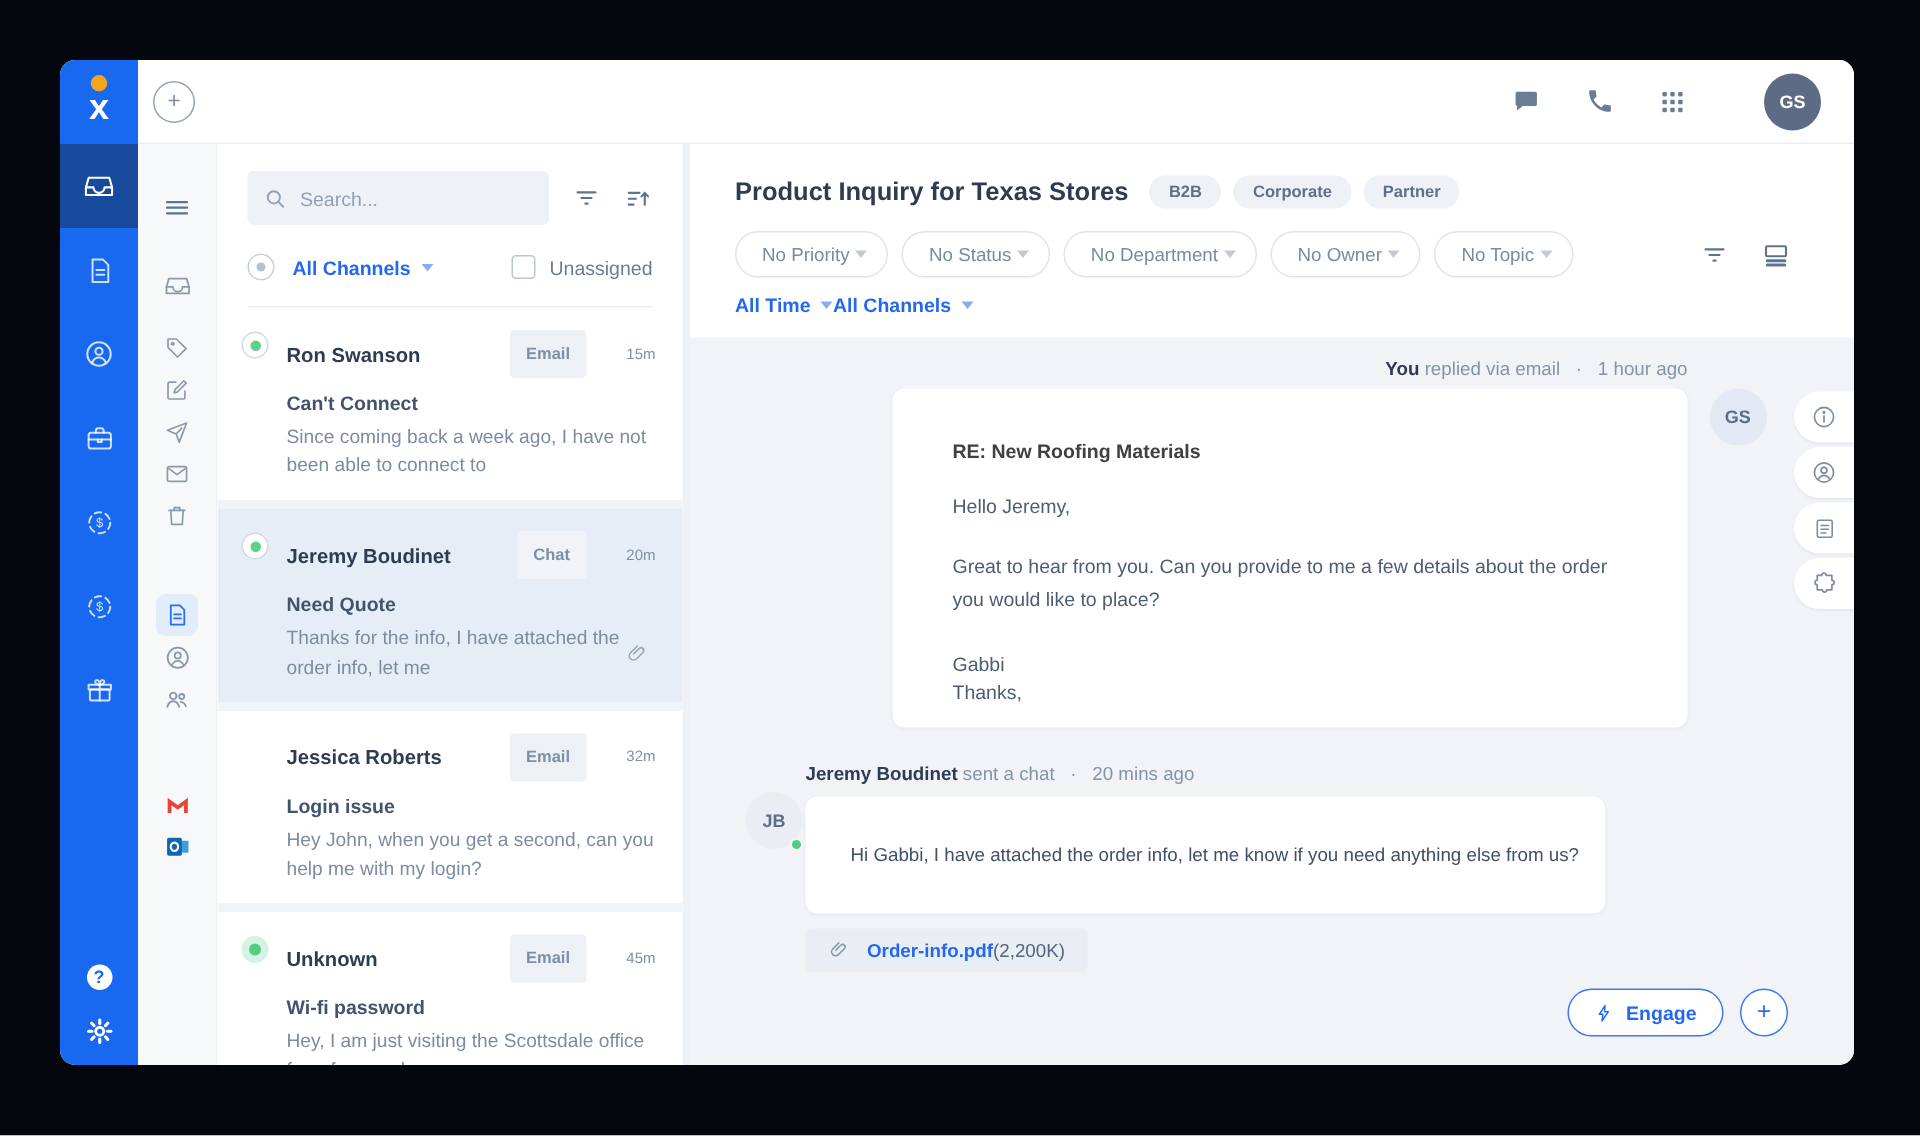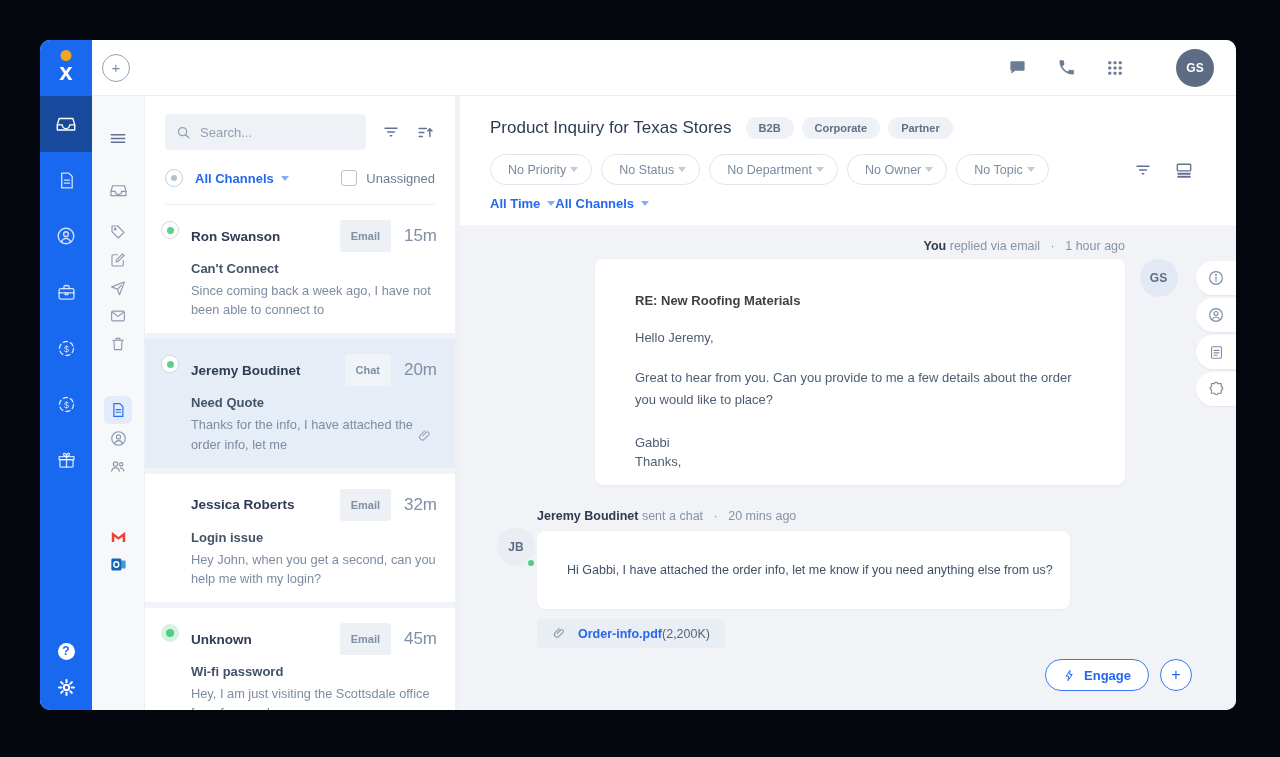--- a/index.html
+++ b/index.html
@@ -62,30 +62,30 @@
   .ind-ring { border:1px solid #d3dae4; background:#fff; display:grid; place-items:center; }
   .ind-ring::after { content:""; width:7px; height:7px; border-radius:50%; background:#5ed08c; }
   .ind-online { background:#d6f2e2; display:grid; place-items:center; }
   .ind-online::after { content:""; width:8px; height:8px; border-radius:50%; background:#52cd84; }
   .ind-none { visibility:hidden; }
   .conv-main { flex:1; min-width:0; }
   .conv-top { display:flex; align-items:center; }
   .conv-name { flex:1; font-size:13.5px; font-weight:700; color:#2e3c52; }
   .badge { background:#edf0f5; color:#7f8fa6; font-size:11px; font-weight:700; padding:10px 11px; border-radius:3px; }
   .conv-item.selected .badge { background:#f0f4f9; }
-  .conv-time { width:34px; margin-left:12px; text-align:right; font-size:17px; color:#7f8fa6; }
+  .conv-time { width:34px; margin-left:12px; text-align:right; font-size:10px; color:#7f8fa6; }
   .conv-subject { margin-top:9px; font-size:13px; font-weight:700; color:#42536b; }
   .conv-preview { margin-top:5px; font-size:12.8px; line-height:1.5; color:#7d8ca1; max-width:246px; }
   .clip-abs { position:absolute; right:22px; bottom:24px; color:#97a5b8; }
 
   
   .thread { flex:1; min-width:0; display:flex; flex-direction:column; position:relative; }
   .thread-header { background:#fff; padding:21px 40px 14px 30px; flex:none; }
   .title-row { display:flex; align-items:center; }
-  .thread-title { font-size:17px; font-weight:400; color:#2e3c52; }
+  .thread-title { font-size:17px; font-weight:700; color:#2e3c52; }
   .tags { display:flex; gap:8px; margin-left:14px; }
   .tag { background:#eef1f6; color:#5f7088; font-size:11px; font-weight:700; padding:5px 13px; border-radius:11px; }
   .filter-row { display:flex; align-items:center; gap:9px; margin-top:15px; }
   .fpill { background:#fff; border:1px solid #dee5ee; border-radius:16px; height:31px; padding:0 13px 0 17px;
            display:flex; align-items:center; gap:4px; font-size:12.5px; color:#7a8aa0; cursor:pointer; }
   .f-spacer { flex:1; }
   .view-icons { display:flex; gap:22px; color:#5f7390; align-items:center; margin-right:2px; }
   .range-row { display:flex; justify-content:flex-start; align-items:center; margin-top:11px; }
   .range-link { font-size:13px; font-weight:700; color:#2368ef; display:flex; align-items:center; gap:7px; cursor:pointer; }
   .caret { width:0; height:0; border-left:4px solid transparent; border-right:4px solid transparent; border-top:5px solid currentColor; opacity:.45; display:inline-block; }

